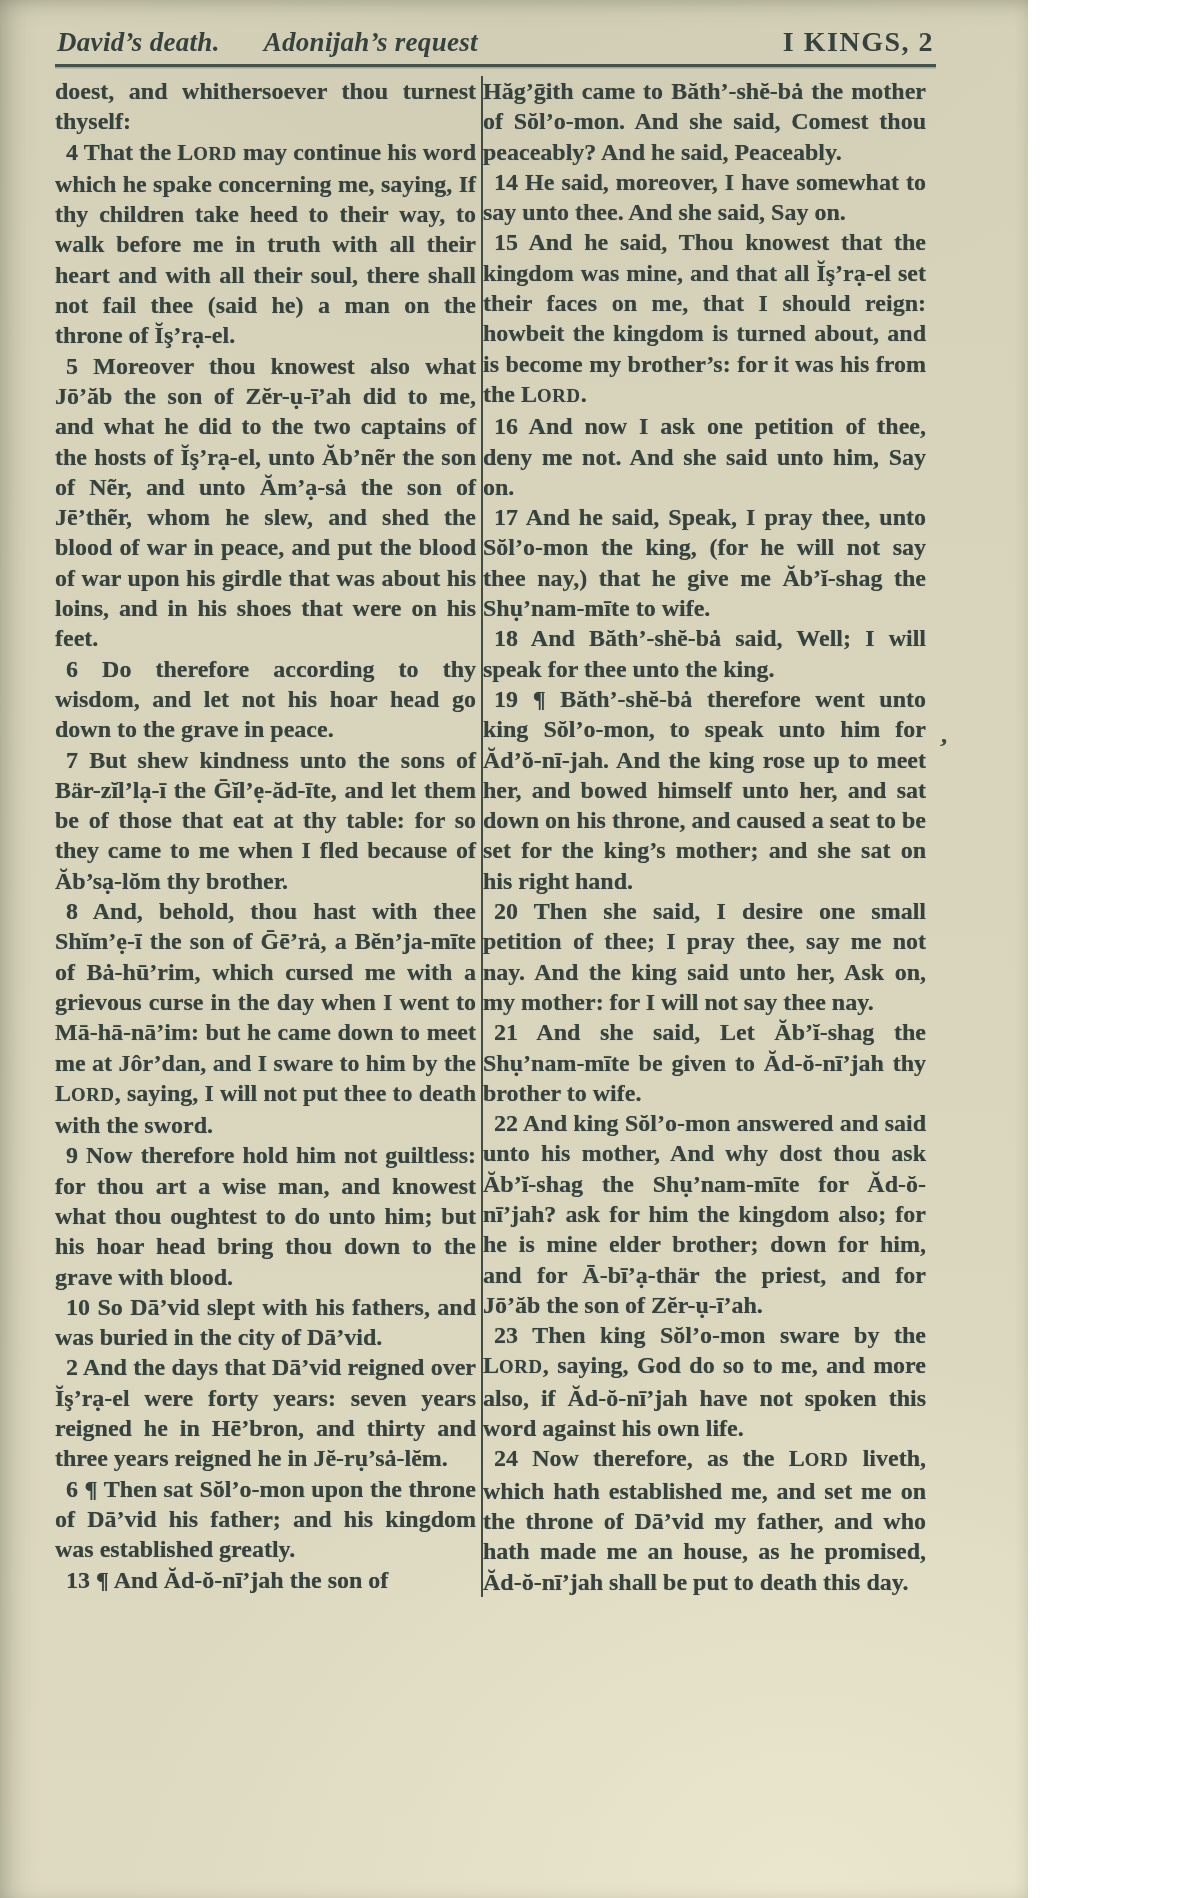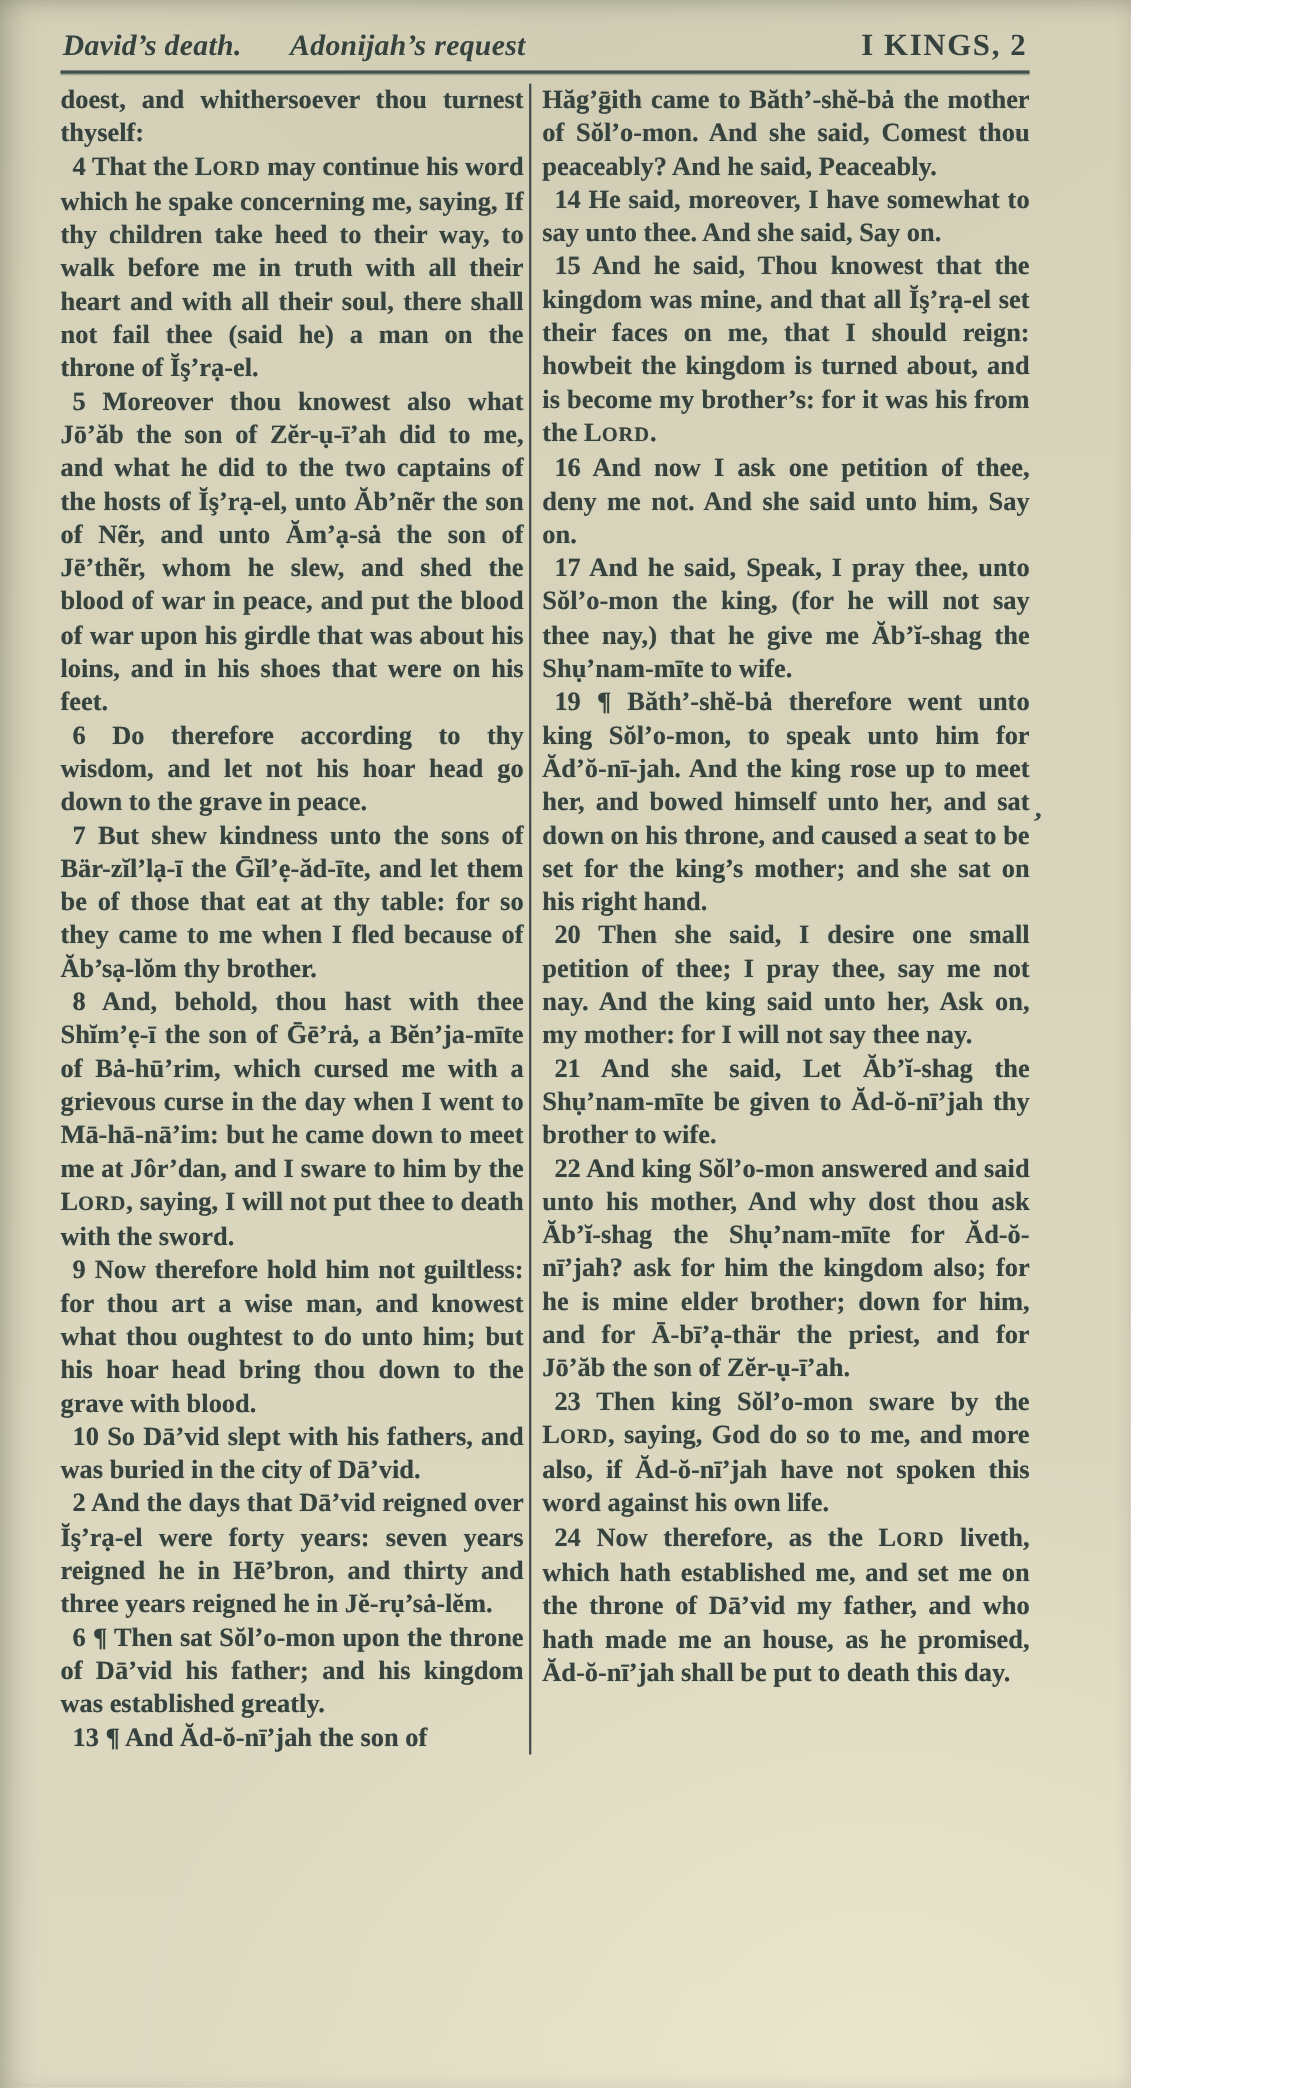--- a/index.html
+++ b/index.html
@@ -23,21 +23,21 @@
   .header{display:flex;justify-content:space-between;align-items:baseline;padding:0 2px 6px 2px;}
   .running-head{font-style:italic;font-weight:600;font-size:27px;letter-spacing:.3px;}
   .running-head .sep{display:inline-block;width:44px;}
   .book-title{font-style:normal;font-weight:700;font-size:28px;letter-spacing:1.5px;text-align:right;}
   .rule{height:3px;background:#45534e;box-shadow:0 1.5px 0 rgba(69,83,78,.35);}
   .columns{display:flex;margin-top:9px;}
   .col{text-align:justify;font-size:24px;line-height:30.3px;font-weight:700;
        text-shadow:0 0 .7px rgba(54,66,62,.55);}
   .col.left{width:421px;}
   .divider{width:2px;background:#3e4b46;margin-left:5px;align-self:stretch;}
-  .col.right{width:443px;padding-left:10px;}
+  .col.right{width:443px;}
   .para{margin:0;}
   .para.indent{text-indent:11px;}
   .it{font-weight:700;}
   .sc-rest{font-size:.78em;letter-spacing:.04em;}
   .page-number{width:881px;text-align:center;margin-top:6px;
     font-size:26px;font-weight:700;letter-spacing:3px;}
   .stray-mark{position:absolute;left:938px;top:733px;font-size:26px;font-weight:700;
     color:#3c4945;transform:rotate(12deg);}
 </style>
 </head>
@@ -66,20 +66,21 @@
           <p class="para indent"><span>6 ¶ Then sat Sŏl’o-mon upon the throne of Dā’vid his father; and his kingdom was established greatly.</span></p>
           <p class="para indent"><span>13 ¶ And Ăd-ŏ-nī’jah the son of</span></p>
         </div>
       <div class="divider"></div>
       <div class="col right" id="col-right">
           <p class="para"><span>Hăg’ḡith came to Băth’-shĕ-bȧ the mother of Sŏl’o-mon. And she said, Comest thou peaceably? And he said, Peaceably.</span></p>
           <p class="para indent"><span>14 He said, moreover, I have somewhat to say unto thee. And she said, Say on.</span></p>
           <p class="para indent"><span>15 And he said, Thou knowest that the kingdom was mine, and </span><span class="it">that</span><span> all Ĭş’rạ-el set their faces on me, that I should reign: howbeit the kingdom is turned about, and is become my brother’s: for it was his from the </span><span><span>L</span><span class="sc-rest">ORD</span></span><span>.</span></p>
           <p class="para indent"><span>16 And now I ask one petition of thee, deny me not. And she said unto him, Say on.</span></p>
           <p class="para indent"><span>17 And he said, Speak, I pray thee, unto Sŏl’o-mon the king, (for he will not say thee nay,) that he give me Ăb’ĭ-shag the Shụ’nam-mīte to wife.</span></p>
+          <p class="para indent"><span>18 And Băth’-shĕ-bȧ said, Well; I will speak for thee unto the king.</span></p>
           <p class="para indent"><span>19 ¶ Băth’-shĕ-bȧ therefore went unto king Sŏl’o-mon, to speak unto him for Ăd’ŏ-nī-jah. And the king rose up to meet her, and bowed himself unto her, and sat down on his throne, and caused a seat to be set for the king’s mother; and she sat on his right hand.</span></p>
           <p class="para indent"><span>20 Then she said, I desire one small petition of thee; </span><span class="it">I pray thee,</span><span> say me not nay. And the king said unto her, Ask on, my mother: for I will not say thee nay.</span></p>
           <p class="para indent"><span>21 And she said, Let Ăb’ĭ-shag the Shụ’nam-mīte be given to Ăd-ŏ-nī’jah thy brother to wife.</span></p>
           <p class="para indent"><span>22 And king Sŏl’o-mon answered and said unto his mother, And why dost thou ask Ăb’ĭ-shag the Shụ’nam-mīte for Ăd-ŏ-nī’jah? ask for him the kingdom also; for he </span><span class="it">is</span><span> mine elder brother; down for him, and for Ā-bī’ạ-thär the priest, and for Jō’ăb the son of Zĕr-ụ-ī’ah.</span></p>
           <p class="para indent"><span>23 Then king Sŏl’o-mon sware by the </span><span><span>L</span><span class="sc-rest">ORD</span></span><span>, saying, God do so to me, and more also, if Ăd-ŏ-nī’jah have not spoken this word against his own life.</span></p>
           <p class="para indent"><span>24 Now therefore, </span><span class="it">as</span><span> the </span><span><span>L</span><span class="sc-rest">ORD</span></span><span> liveth, which hath established me, and set me on the throne of Dā’vid my father, and who hath made me an house, as he promised, Ăd-ŏ-nī’jah shall be put to death this day.</span></p>
         </div>
     </div>
   </div>
   <span class="stray-mark">’</span>

